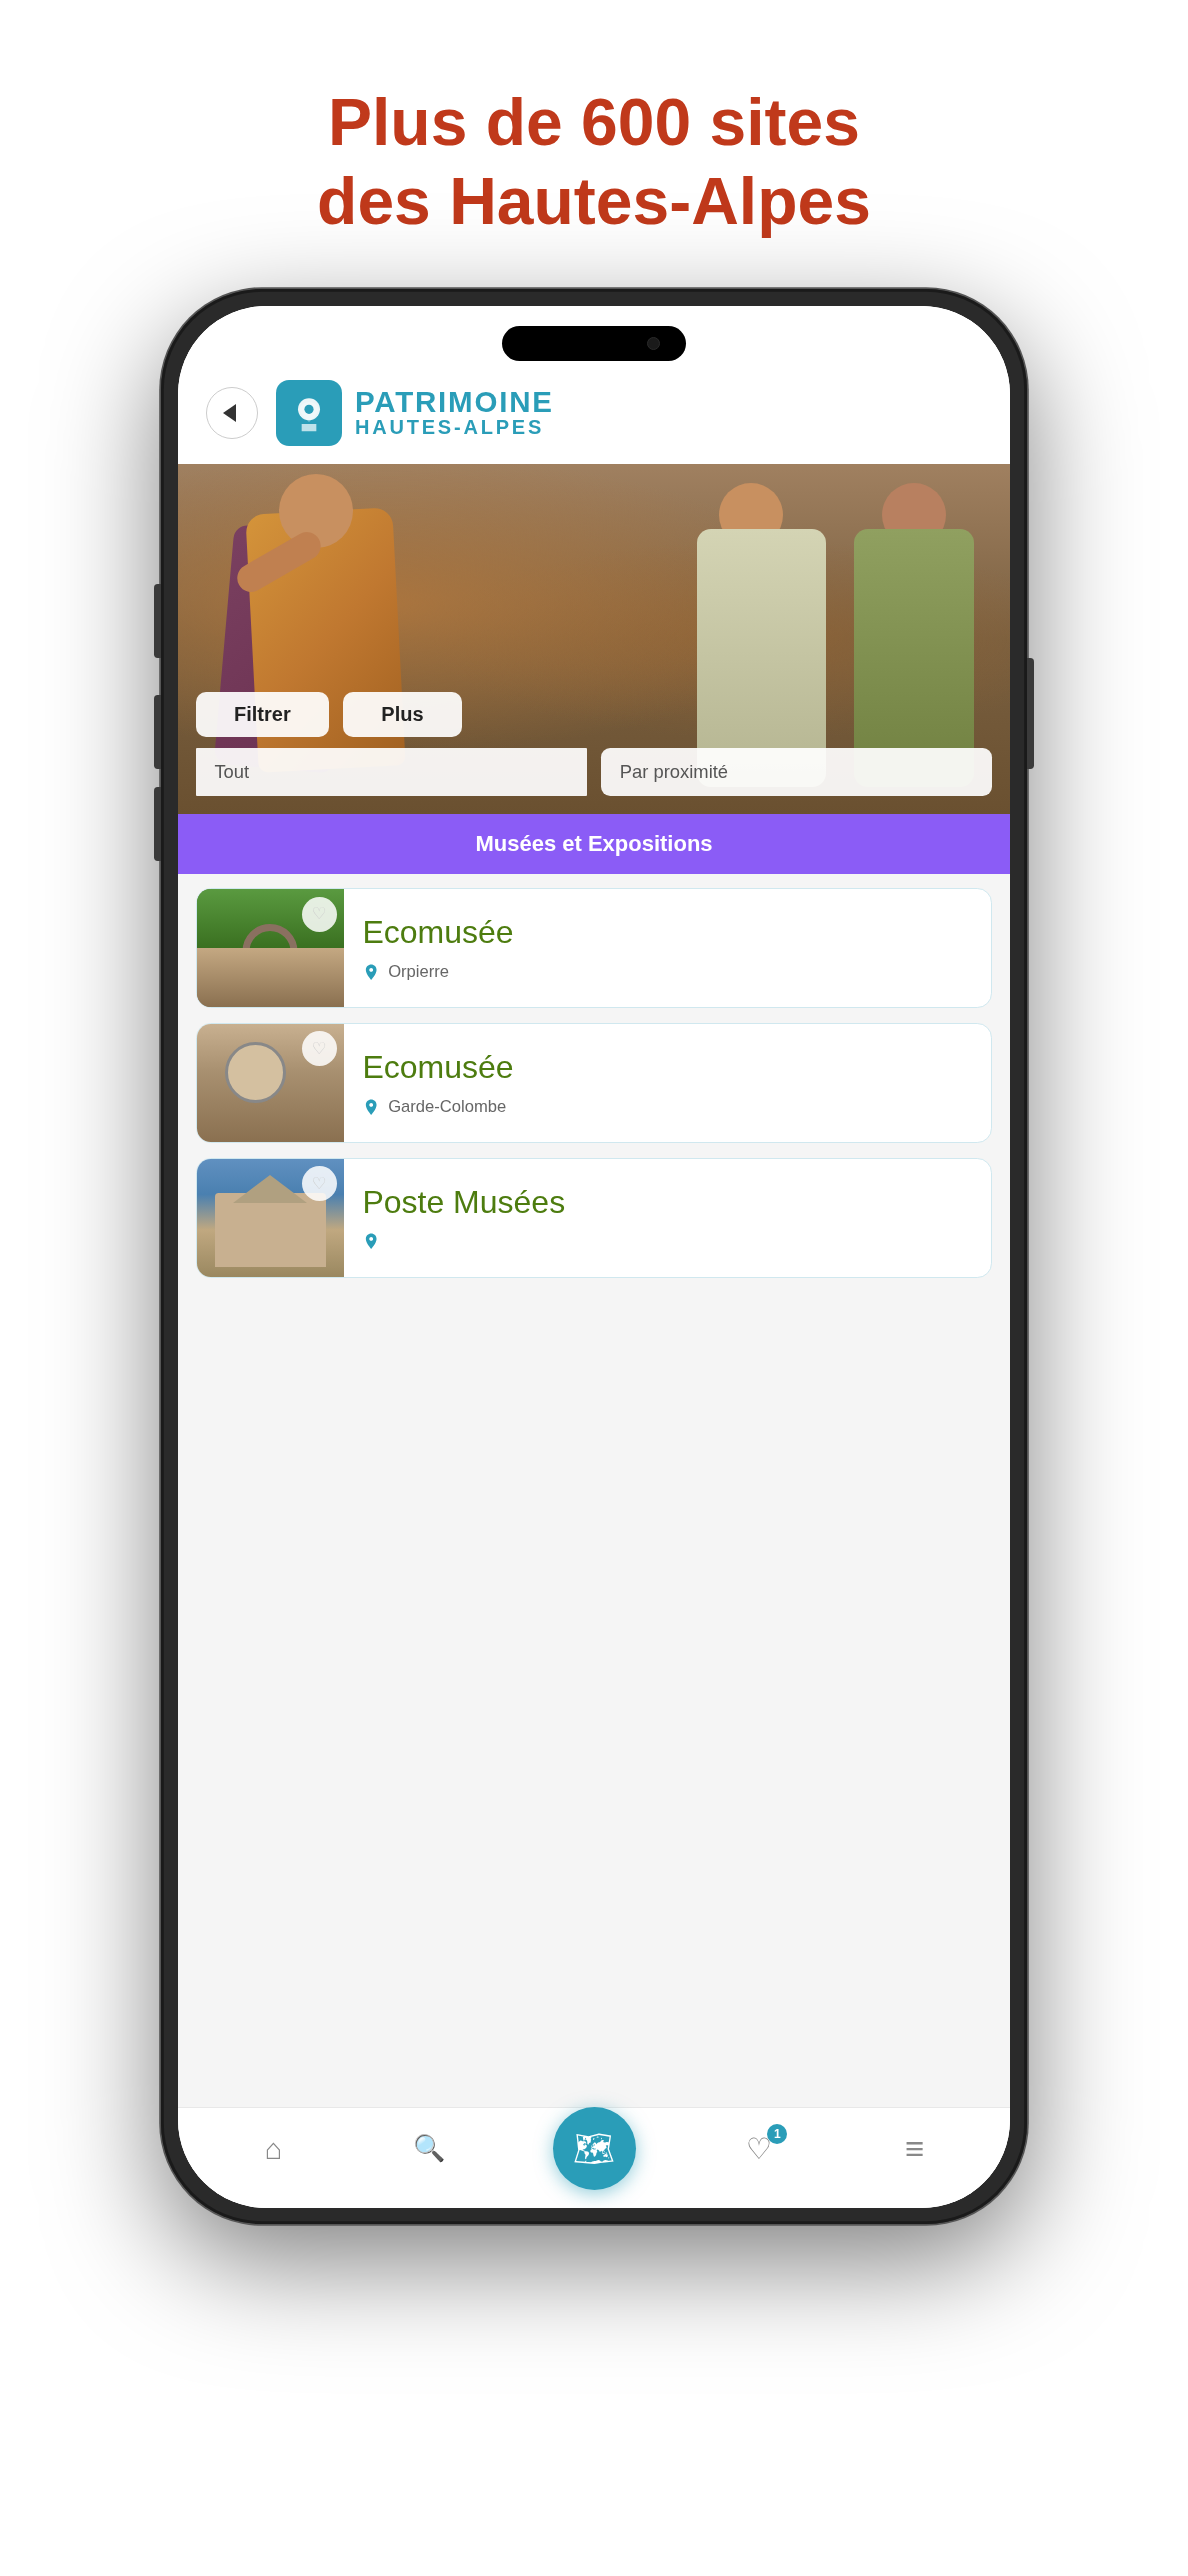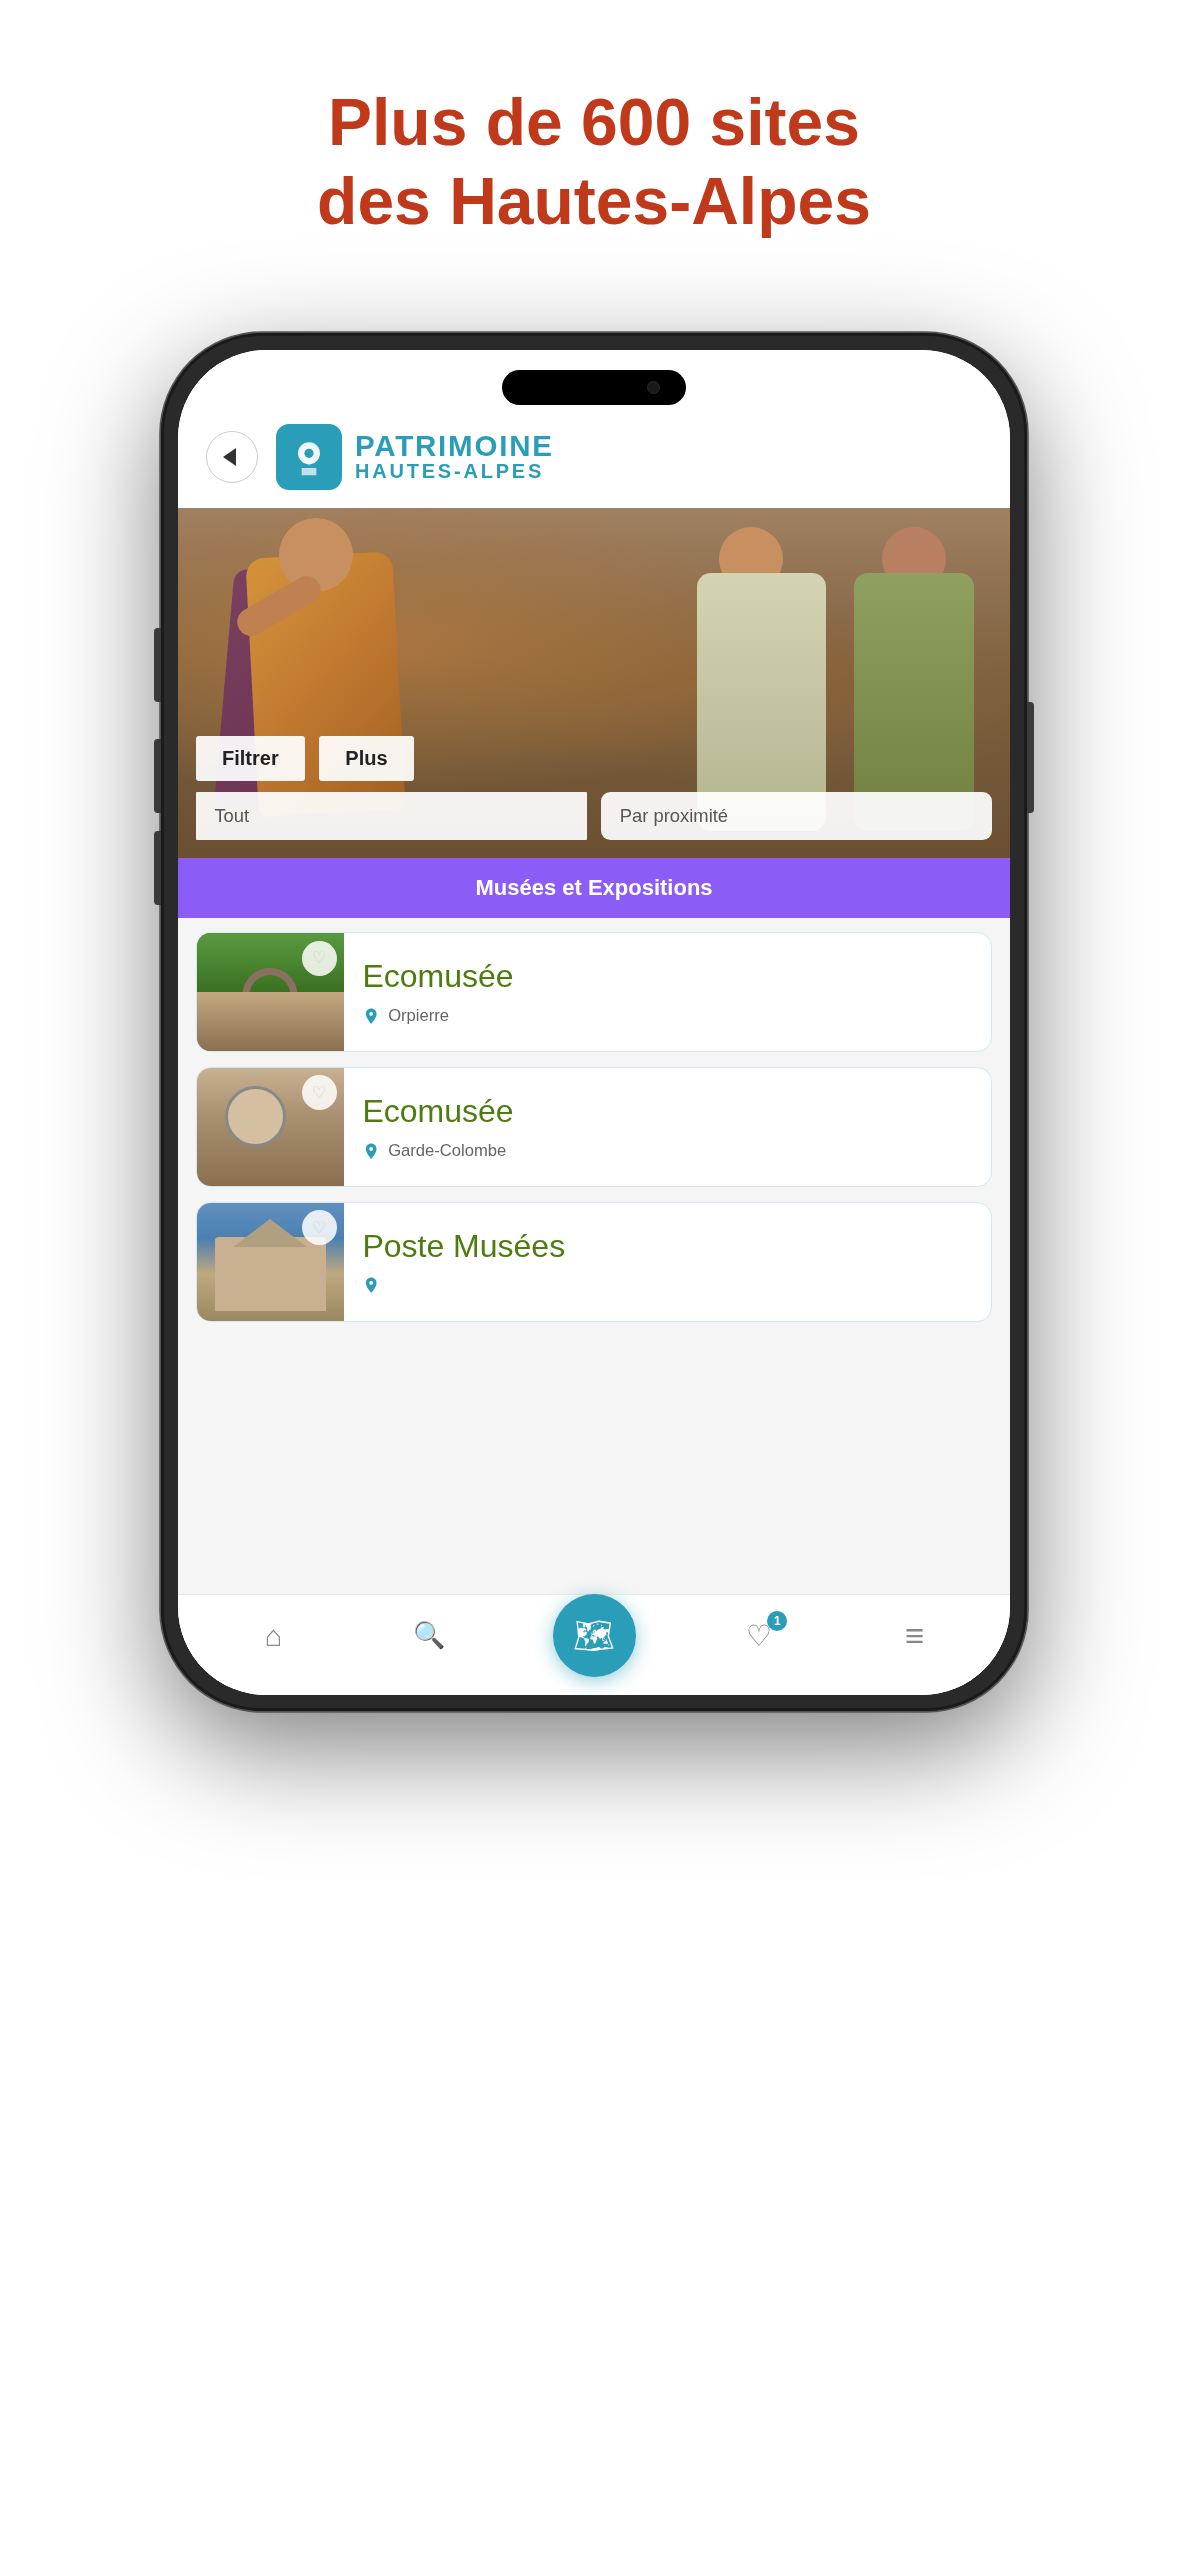--- a/index.html
+++ b/index.html
@@ -19,24 +19,24 @@
       margin-top: 83px;
       text-align: center;
       font-size: 66px;
       font-weight: 700;
       color: #c0391b;
       line-height: 1.2;
       width: 645px;
     }
 
     .phone-wrapper {
-      margin-top: 92px;
+      margin-top: 48px;
       position: relative;
       width: 866px;
-      height: 1378px;
+      height: 1935px;
     }
 
     
     .phone-shell {
       position: absolute;
       top: 0; left: 0; right: 0; bottom: 0;
       border-radius: 101px;
       background: #2a2a2a;
       box-shadow:
         0 0 0 1.8px #555,
@@ -330,22 +330,22 @@
       gap: 11px;
     }
 
     .filter-row {
       display: flex;
       gap: 14.7px;
     }
 
     .filter-btn, .sort-btn {
       background: rgba(255,255,255,0.92);
-      border-radius: 3px;
-      padding: 11px 26px;
+      border-radius: 10px;
+      padding: 11px 38px;
       font-size: 20px;
       font-weight: 600;
       color: #222;
       border: none;
       cursor: pointer;
     }
 
     .search-row {
       display: flex;
       gap: 14.7px;

